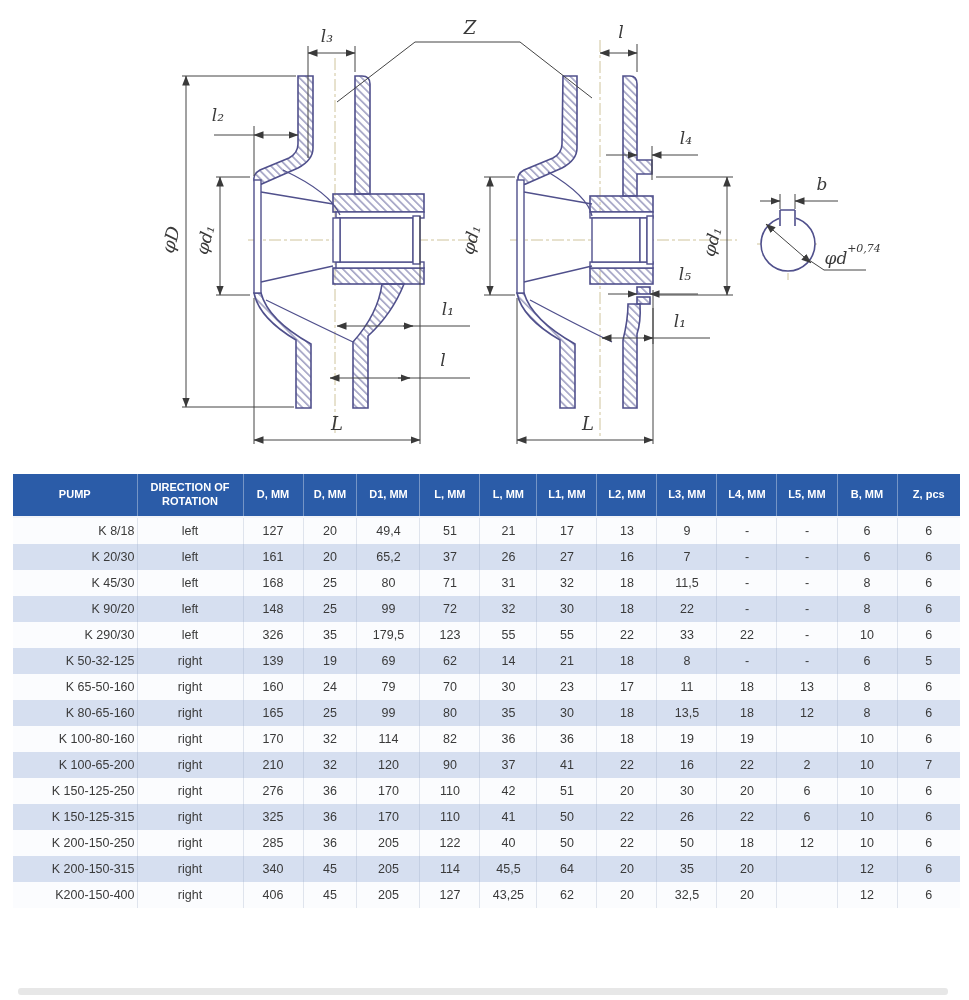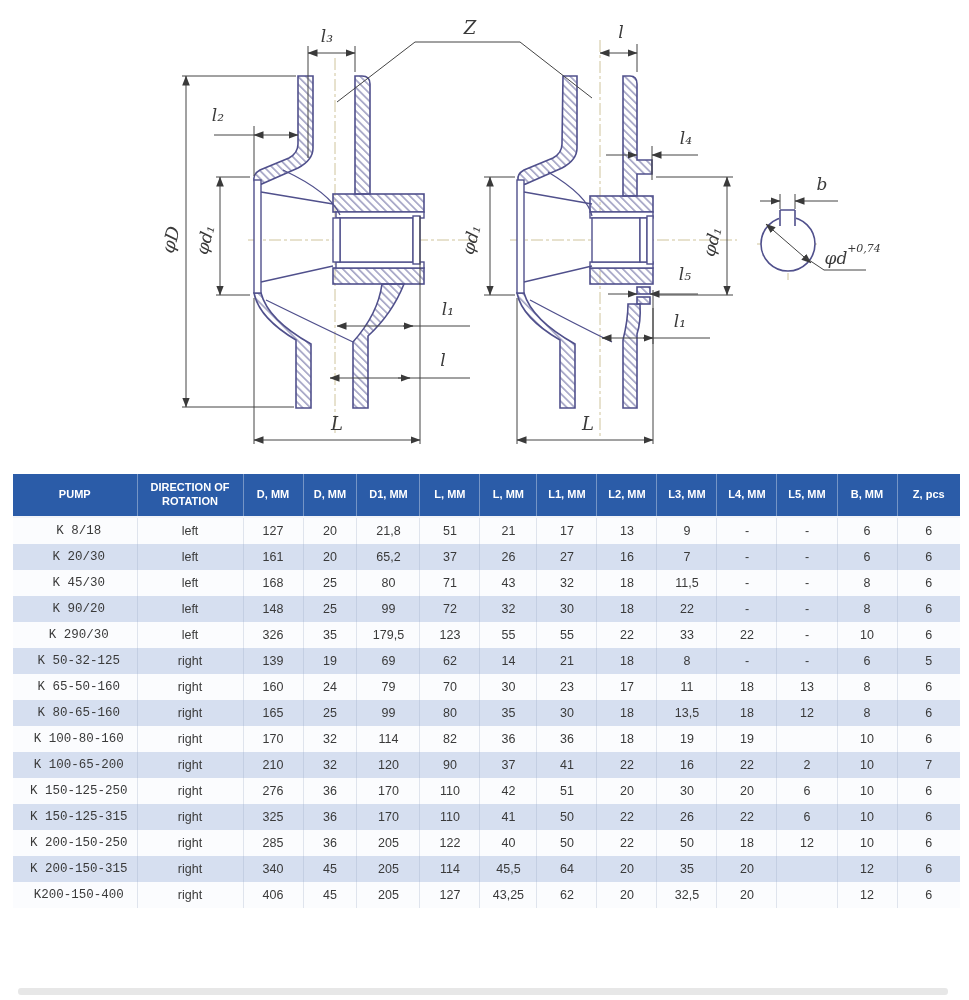--- a/index.html
+++ b/index.html
@@ -9,21 +9,21 @@
   .dim-label.big{font-size:18px;}
   .dim-label.sup{font-size:11px;}
   #table-wrap{position:absolute;left:13px;top:474px;width:947px;}
   table{border-collapse:collapse;table-layout:fixed;width:100%;}
   thead th{background:#2b5ca8;color:#ffffff;font-size:11px;font-weight:bold;
            text-align:center;vertical-align:middle;height:38px;line-height:1.25;
            padding:2px 2px;border-left:1px solid rgba(255,255,255,.35);}
   thead th:first-child{border-left:none;margin-left:40px;}
   tbody td{font-size:12.5px;color:#3a3a3a;text-align:center;vertical-align:middle;
            height:26px;padding:0 2px;border-left:1px solid rgba(150,165,195,.28);}
-  tbody td:first-child{border-left:none;text-align:center;padding-left:10px;font-family:Liberation Mono, monospace;}
+  tbody td:first-child{border-left:none;text-align:right;padding-left:10px;}
   tbody tr:nth-child(odd){background:#fbfcfe;}
   tbody tr:nth-child(even){background:#d6dff0;}
   thead tr{border-bottom:2px solid #f2f4f9;}
   #bottom-strip{position:absolute;left:18px;top:988px;width:930px;height:7px;
                 background:#d4d4d4;opacity:.55;border-radius:3px;}
 </style>
 </head>
 <body>
 
 <div id="drawing-wrap">
@@ -218,21 +218,21 @@
           <th>B, MM</th>
           <th>Z, pcs</th>
         </tr>
       </thead>
     <tbody id="body-rows">
         <tr>
           <td>K 8/18</td>
           <td>left</td>
           <td>127</td>
           <td>20</td>
-          <td>21,8</td>
+          <td>49,4</td>
           <td>51</td>
           <td>21</td>
           <td>17</td>
           <td>13</td>
           <td>9</td>
           <td>-</td>
           <td>-</td>
           <td>6</td>
           <td>6</td>
         </tr>
@@ -252,21 +252,21 @@
           <td>6</td>
           <td>6</td>
         </tr>
         <tr>
           <td>K 45/30</td>
           <td>left</td>
           <td>168</td>
           <td>25</td>
           <td>80</td>
           <td>71</td>
-          <td>43</td>
+          <td>31</td>
           <td>32</td>
           <td>18</td>
           <td>11,5</td>
           <td>-</td>
           <td>-</td>
           <td>8</td>
           <td>6</td>
         </tr>
         <tr>
           <td>K 90/20</td>

